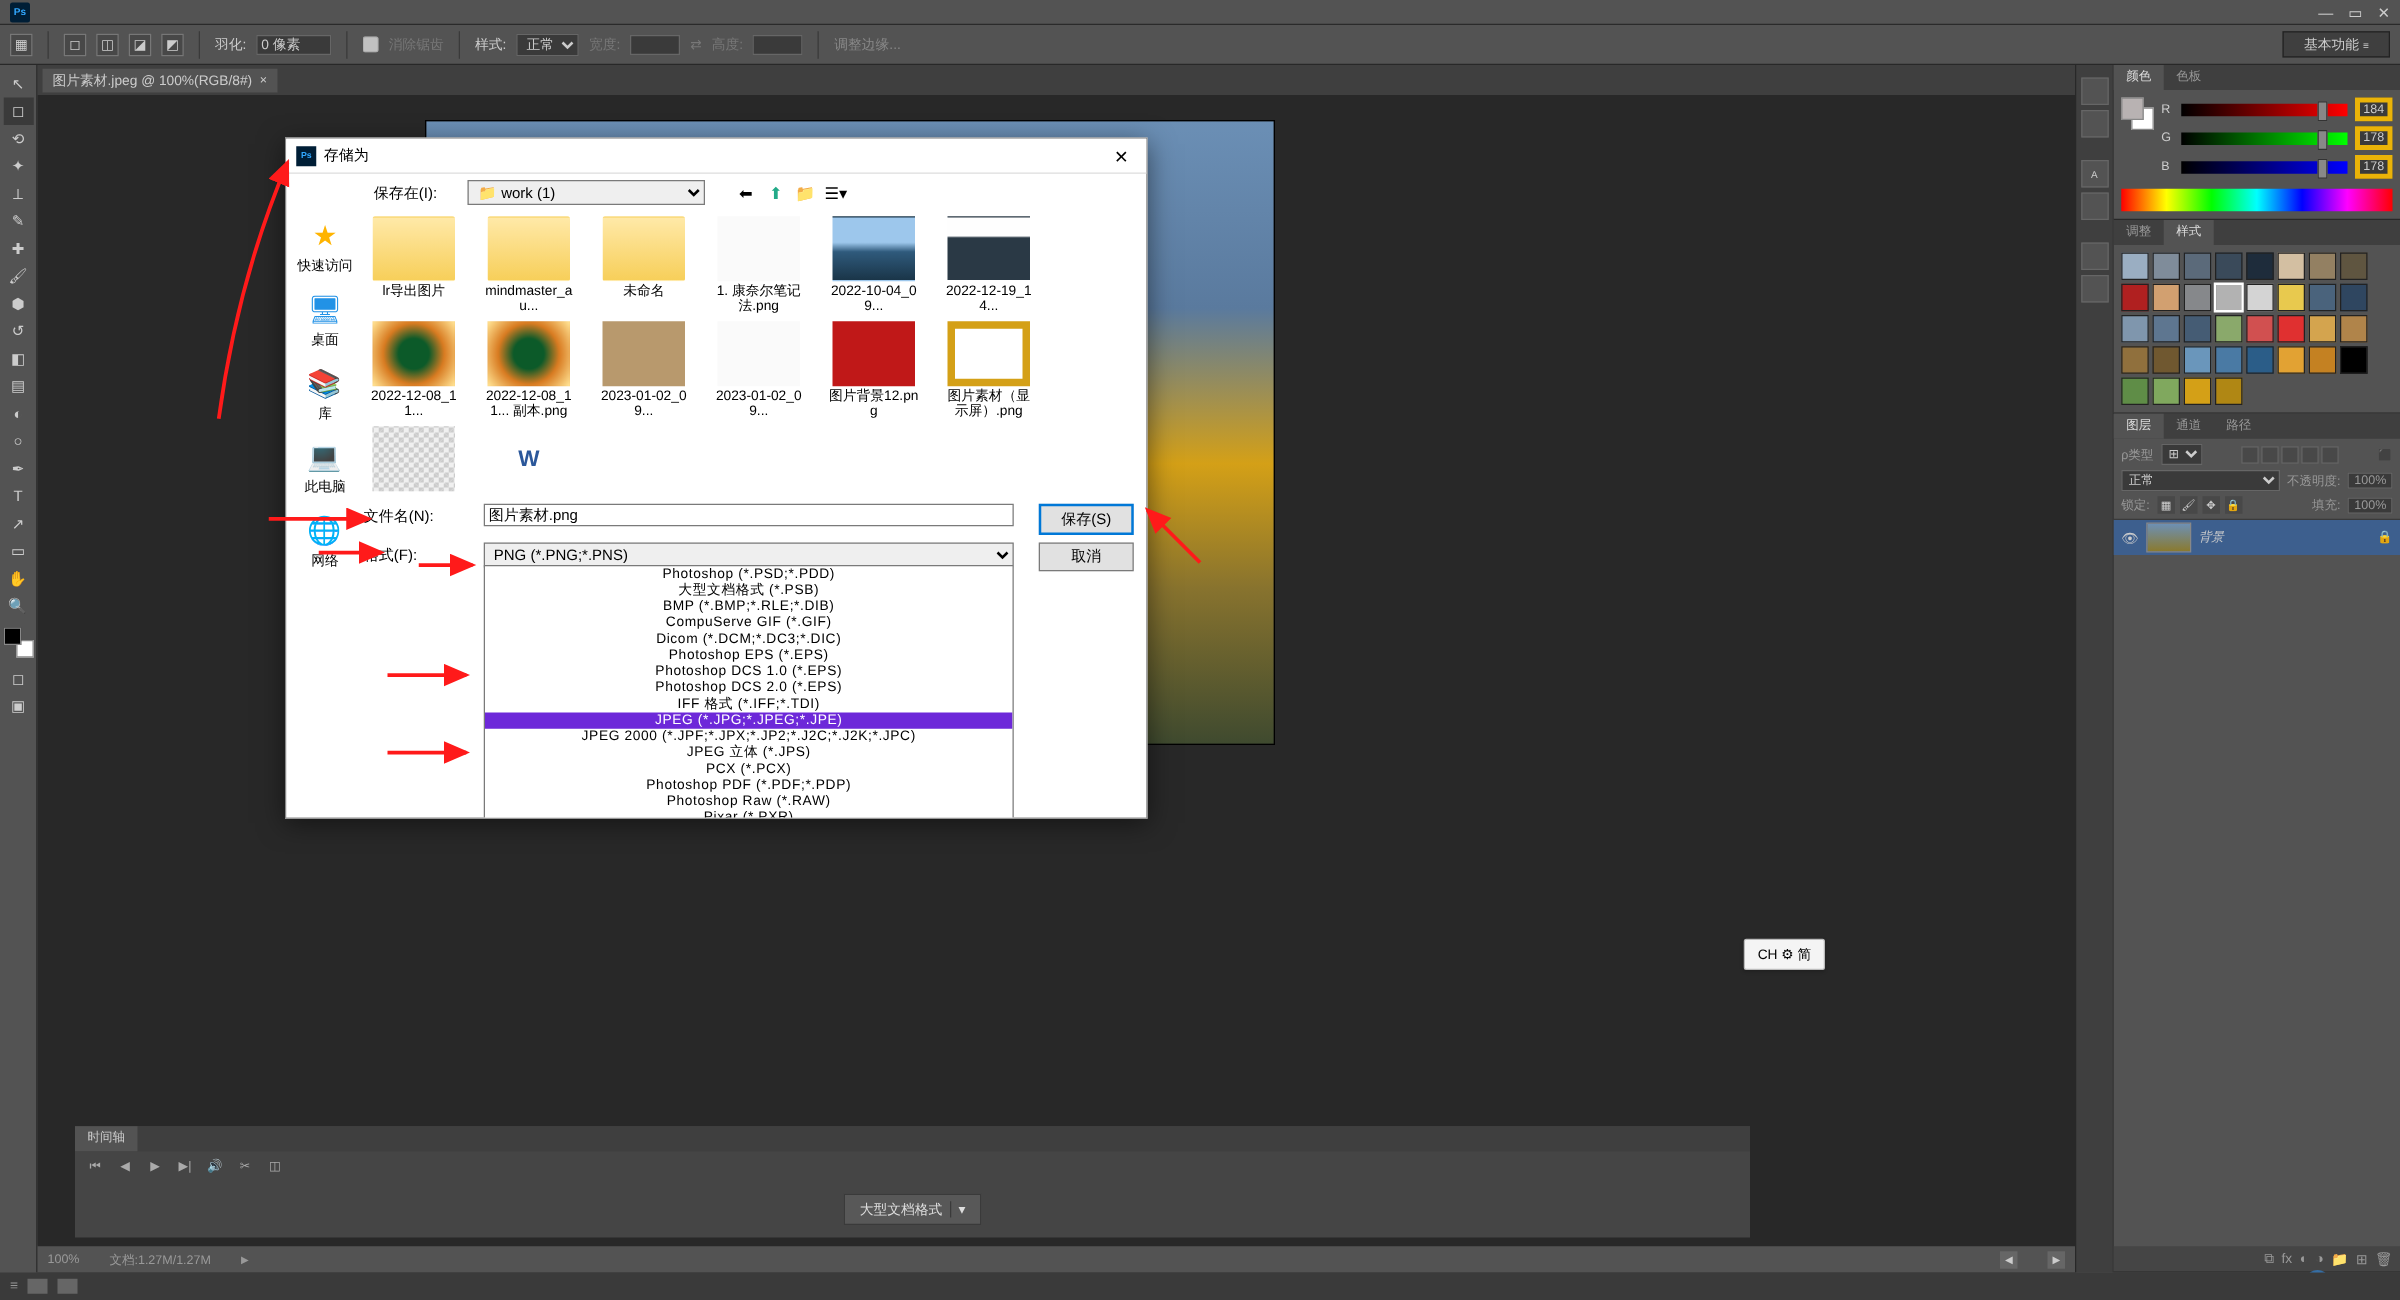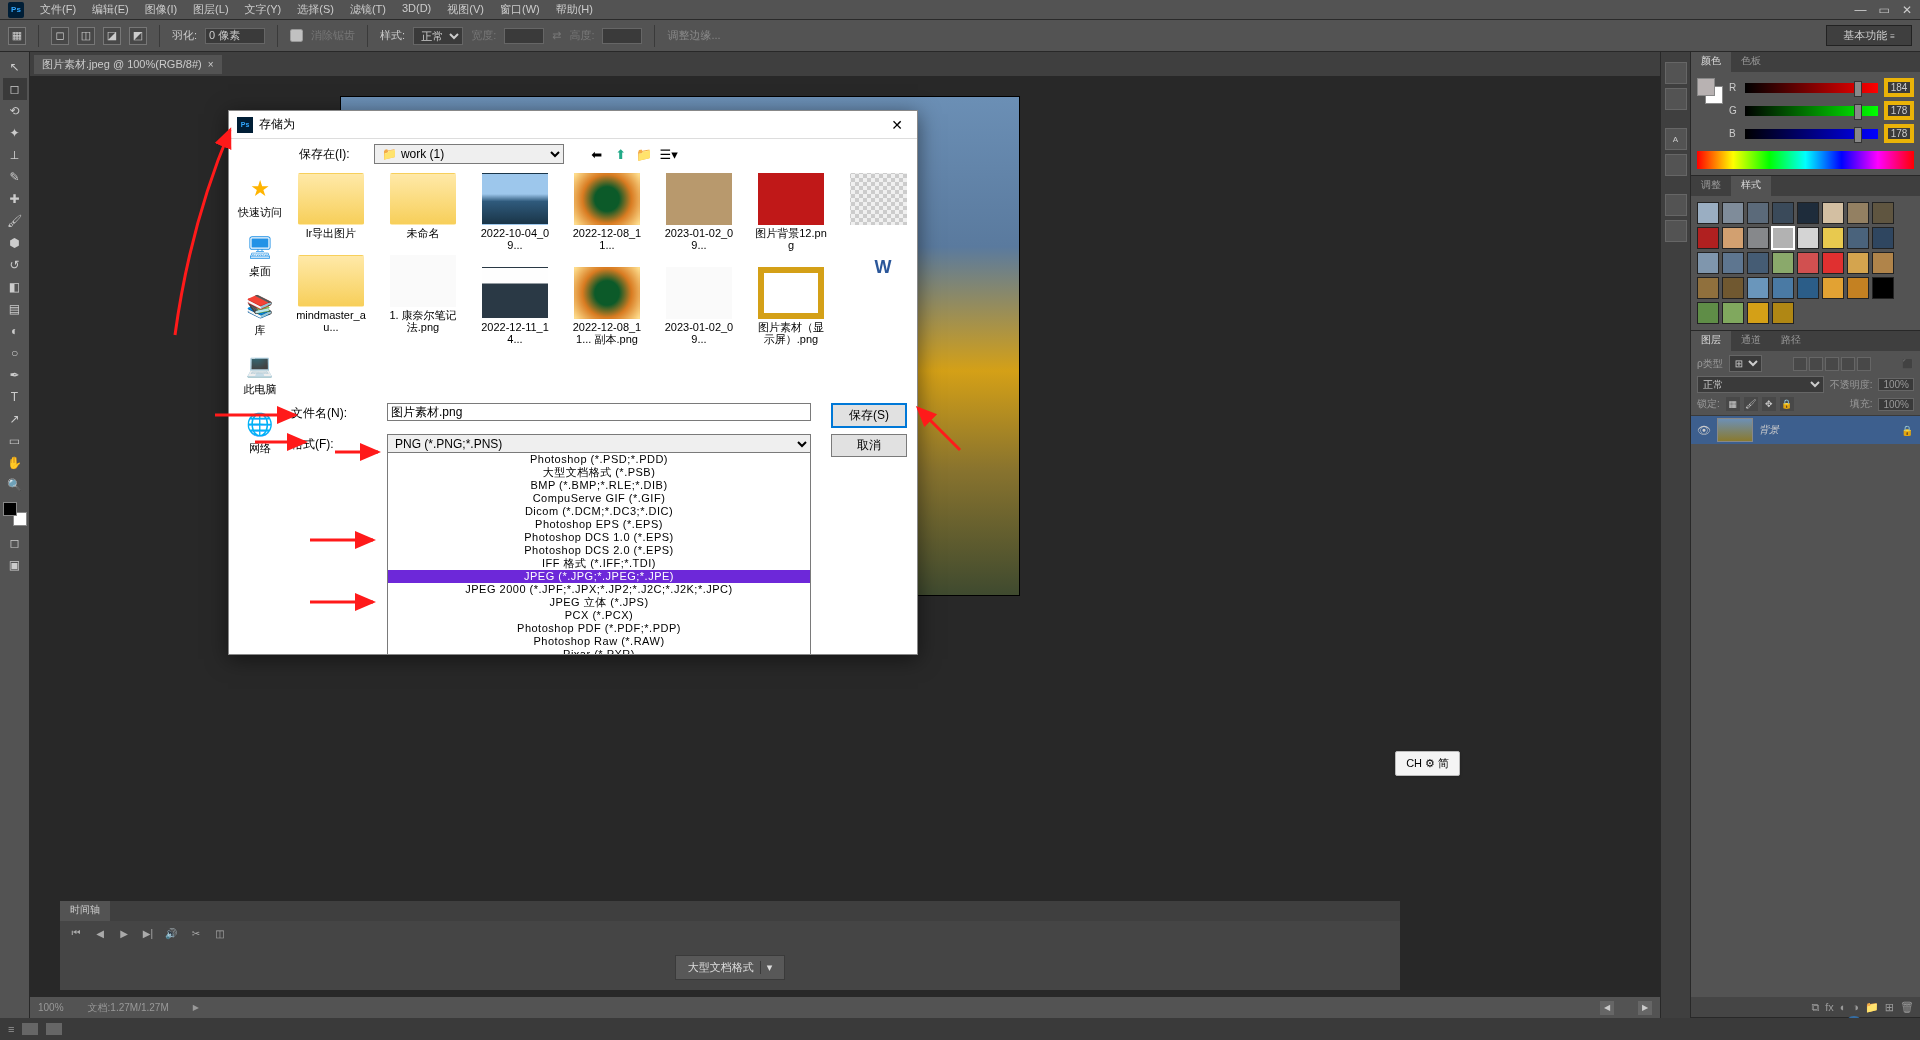--- a/index.html
+++ b/index.html
@@ -103,21 +103,21 @@
 .dlg-body { display: flex; height: calc(100% - 28px - 30px); }
 .dlg-sidebar { width: 62px; display: flex; flex-direction: column; align-items: center; gap: 14px; padding-top: 6px; }
 .dlg-sidebar .sb-item { display: flex; flex-direction: column; align-items: center; gap: 2px; font-size: 11px; cursor: pointer; }
 .dlg-sidebar .sb-item .sbi-icon { width: 32px; height: 28px; display: flex; align-items: center; justify-content: center; font-size: 22px; }
 .star-ico { color: #ffb400; }
 .lib-ico { color: #2292e6; }
 .pc-ico { color: #6a6a6a; }
 .net-ico { color: #2292e6; }
 
 .dlg-content { flex: 1; display: flex; flex-direction: column; padding: 0 10px 0 0; overflow: hidden; }
-.file-grid { display: flex; flex-wrap: wrap; gap: 16px 16px; padding: 4px 2px; overflow-y: auto; height: 230px; align-content: flex-start; flex-direction: column; }
+.file-grid { display: flex; flex-wrap: wrap; gap: 6px 16px; padding: 4px 2px; overflow-y: auto; height: 230px; align-content: flex-start; }
 .file-item { width: 76px; display: flex; flex-direction: column; align-items: center; gap: 2px; font-size: 11px; text-align: center; cursor: pointer; }
 .file-item .fi-icon { width: 66px; height: 52px; display: flex; align-items: center; justify-content: center; border: 1px solid transparent; }
 .file-item .fi-label { line-height: 1.1; word-break: break-all; }
 .folder-ico { background: linear-gradient(#ffe9a8, #f7cf5a); border-radius: 2px; }
 .img-thumb { border: 1px solid #ccc; background: #f0f0f0; }
 .img-thumb.landscape { background: linear-gradient(to bottom, #9dc7ec 40%, #2f5a7c 55%, #1a3548 100%); }
 .img-thumb.portrait { background: linear-gradient(#fefefe 30%, #2a3945 32%, #2a3945); }
 .img-thumb.leaves { background: radial-gradient(circle, #0c5a29 30%, #d87b21 60%, #ffe090 100%); }
 .img-thumb.red { background: #c01818; }
 .img-thumb.tan { background: #b8996d; }
@@ -148,33 +148,20 @@
 .watermark { position: absolute; right: 4px; bottom: 4px; display: flex; align-items: center; gap: 4px; color: #9ad0ff; font-size: 12px; font-style: italic; opacity: 0.85; }
 .watermark .wm-ico { width: 20px; height: 20px; background: radial-gradient(circle,#5aa0e0,#2060a0); border-radius: 50%; }
 
 .scroll-arrow { width: 14px; height: 14px; background: #666; color: #ccc; display: flex; align-items: center; justify-content: center; font-size: 8px; }
 </style>
 </head>
 <body>
 
 <div class="menubar">
   <div class="ps-logo">Ps</div>
-  <div id="menu-items" style="display: flex;">
-      <span class="menu-item">文件(F)</span>
-      <span class="menu-item">编辑(E)</span>
-      <span class="menu-item">图像(I)</span>
-      <span class="menu-item">图层(L)</span>
-      <span class="menu-item">文字(Y)</span>
-      <span class="menu-item">选择(S)</span>
-      <span class="menu-item">滤镜(T)</span>
-      <span class="menu-item">3D(D)</span>
-      <span class="menu-item">视图(V)</span>
-      <span class="menu-item">窗口(W)</span>
-      <span class="menu-item">帮助(H)</span>
-    </div>
   <div class="window-controls">
     <span>—</span>
     <span>▭</span>
     <span>✕</span>
   </div>
 </div>
 
 <div class="optbar">
   <span class="icon-btn">▦</span>
   <span class="sep"></span>
@@ -482,21 +469,21 @@
           <div class="file-item">
             <div class="fi-icon img-thumb white"></div>
             <div class="fi-label">1. 康奈尔笔记法.png</div>
           </div>
           <div class="file-item">
             <div class="fi-icon img-thumb landscape"></div>
             <div class="fi-label">2022-10-04_09...</div>
           </div>
           <div class="file-item">
             <div class="fi-icon img-thumb portrait"></div>
-            <div class="fi-label">2022-12-11_14...</div>
+            <div class="fi-label">2022-12-19_14...</div>
           </div>
           <div class="file-item">
             <div class="fi-icon img-thumb leaves"></div>
             <div class="fi-label">2022-12-08_11...</div>
           </div>
           <div class="file-item">
             <div class="fi-icon img-thumb leaves"></div>
             <div class="fi-label">2022-12-08_11... 副本.png</div>
           </div>
           <div class="file-item">

